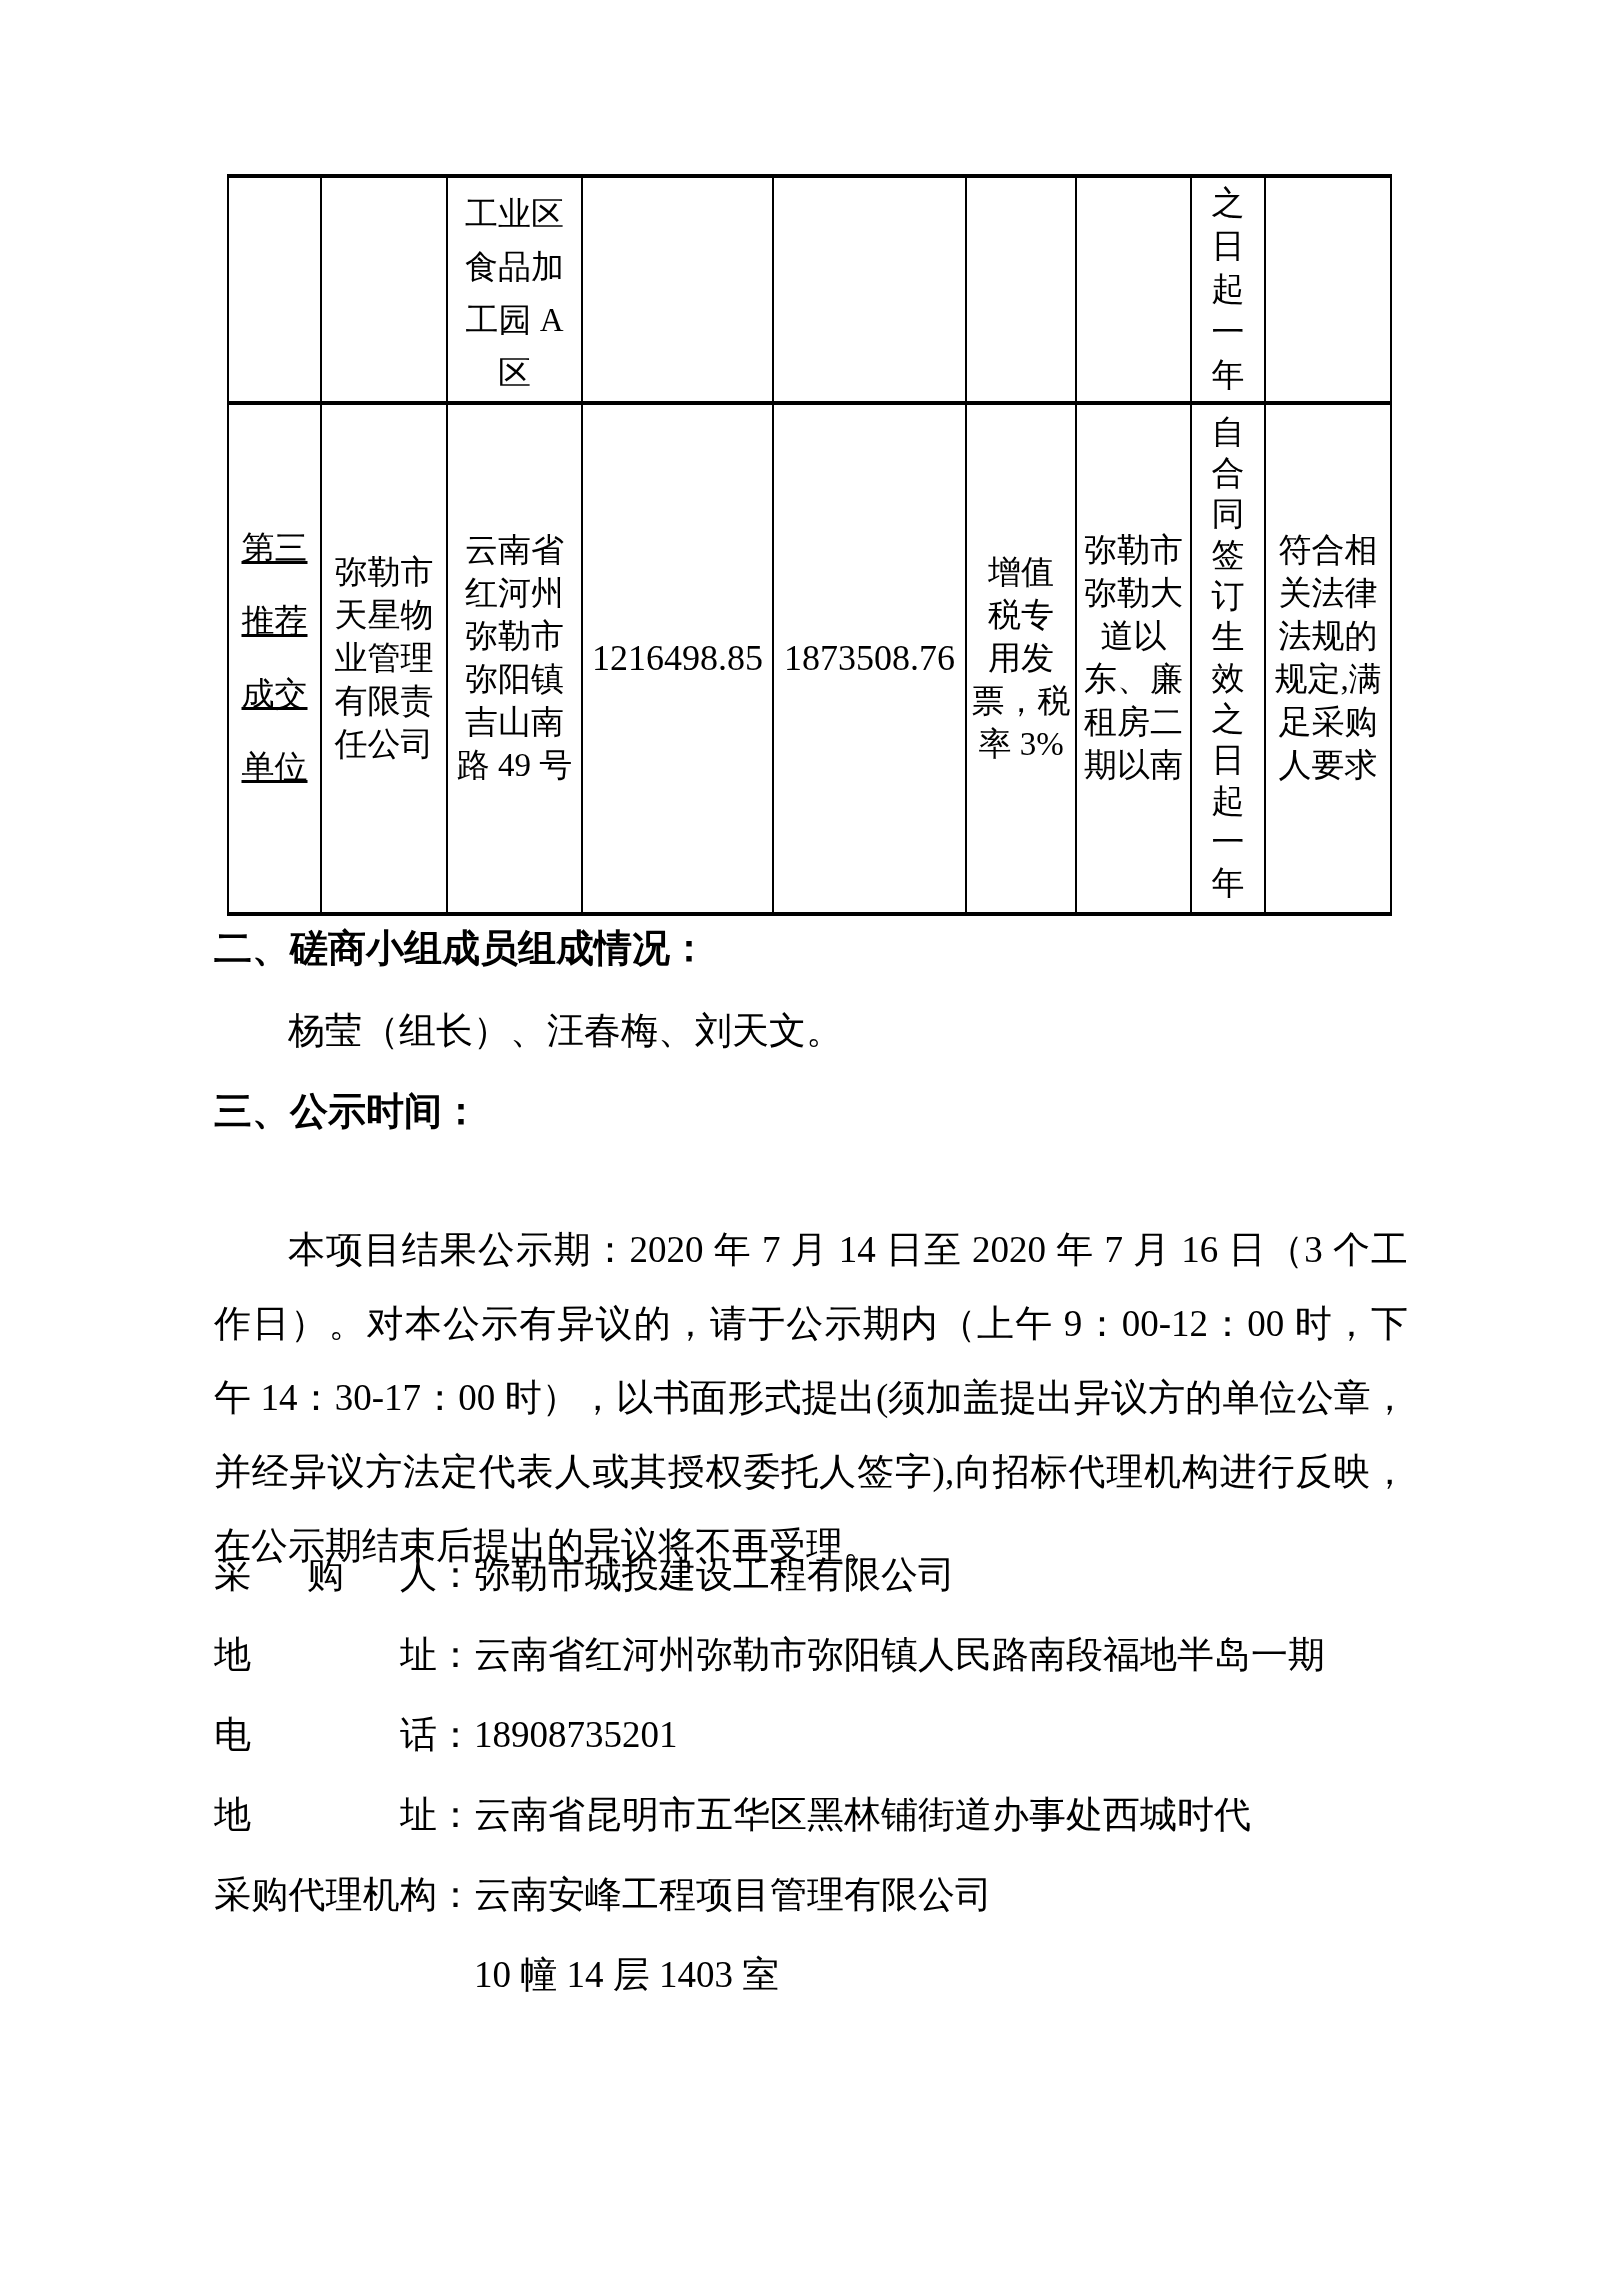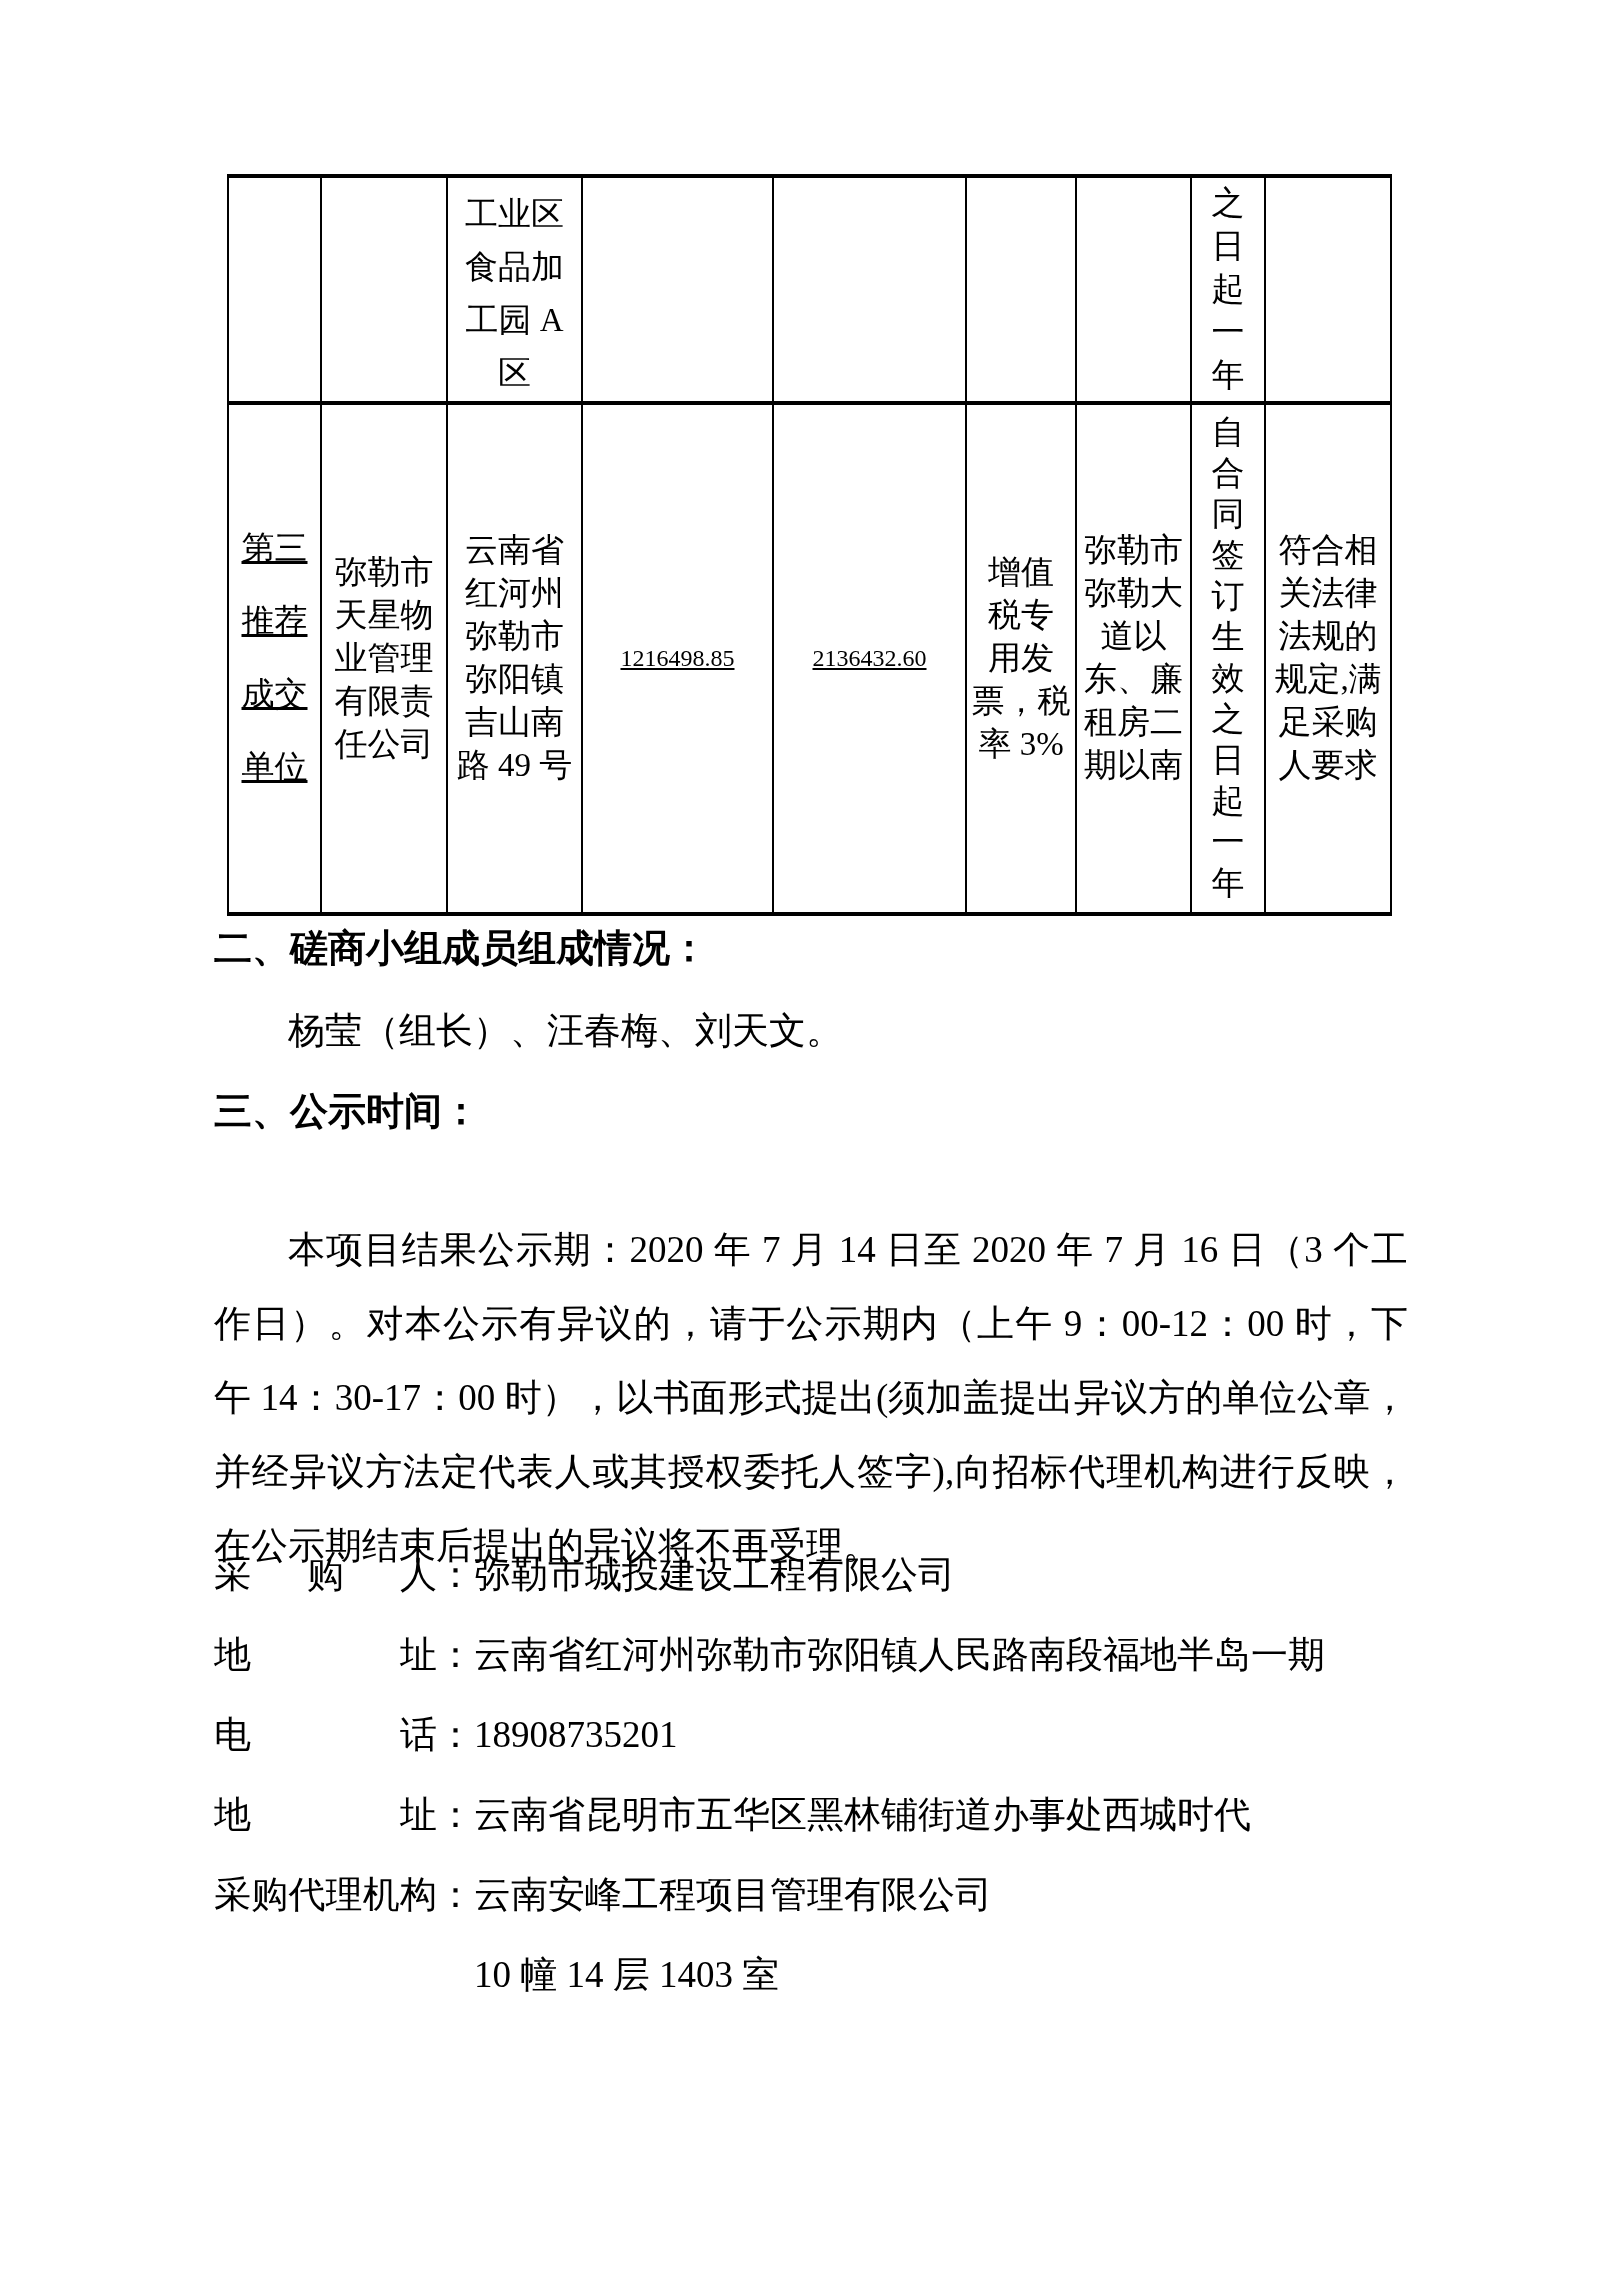--- a/index.html
+++ b/index.html
@@ -25,21 +25,21 @@
     padding:0 2.9px;
     text-align:center;
     white-space:pre-line;
     font-size:33px;
     overflow:hidden;
   }
   tr.row-cont td    { height:213px; vertical-align:top; padding-top:9.8px; line-height:53px; }
   tr.row-cont td.lh44 { line-height:43px; padding-top:3.9px; }
   tr.row-main td    { height:507px; vertical-align:middle; line-height:43px; }
   tr.row-main td.rank-cell   { line-height:73px;text-decoration:underline; }
-  tr.row-main td.num-cell    { font-size:24px; line-height:normal; white-space:nowrap;text-decoration:underline; }
+  tr.row-main td.num-cell    { font-size:36px; line-height:normal; white-space:nowrap; }
   tr.row-main td.period-cell { line-height:41px; }
 
   
   .heading {
     position:absolute; left:214px;
     font-family:"Liberation Sans", sans-serif;
     font-weight:bold; font-size:38px;
     white-space:nowrap;
   }
   .heading-committee { top:923px;text-align:right; }
@@ -113,21 +113,21 @@
 业管理
 有限责
 任公司</td>
       <td>云南省
 红河州
 弥勒市
 弥阳镇
 吉山南
 路 49 号</td>
       <td class="num-cell">1216498.85</td>
-      <td class="num-cell">2136432.60</td>
+      <td class="num-cell">1873508.76</td>
       <td>增值
 税专
 用发
 票，税
 率 3%</td>
       <td>弥勒市
 弥勒大
 道以
 东、廉
 租房二

